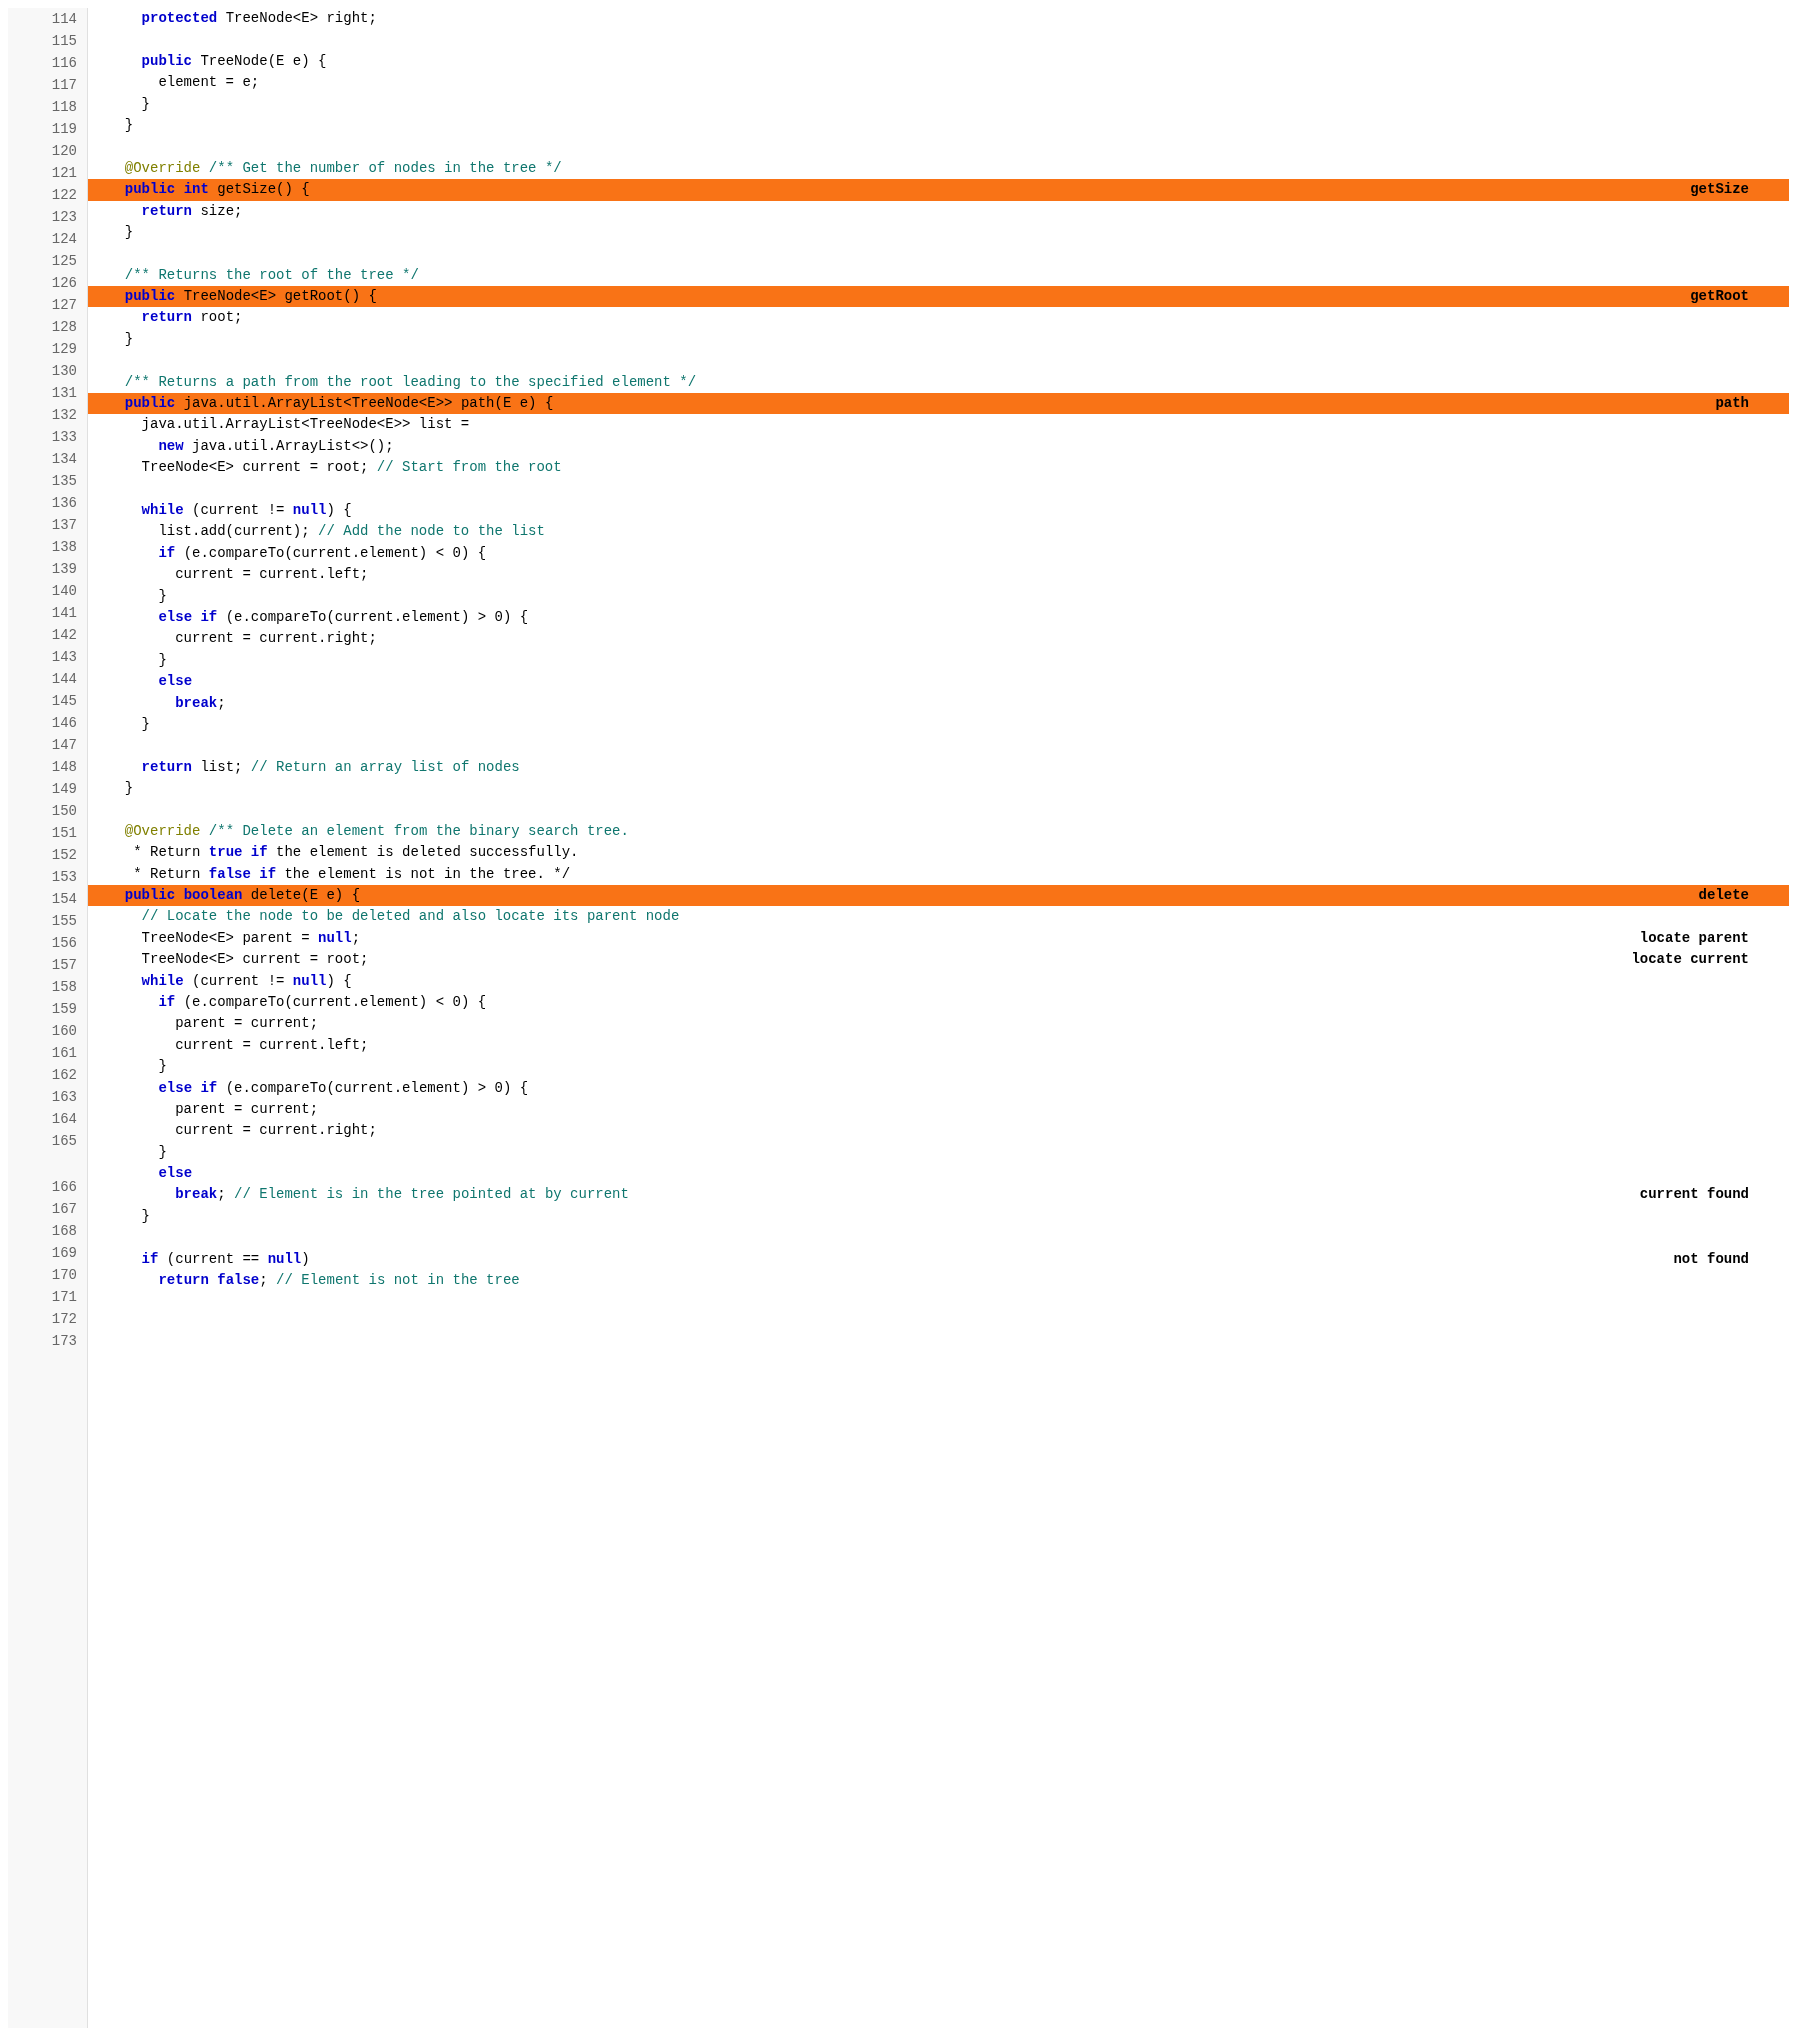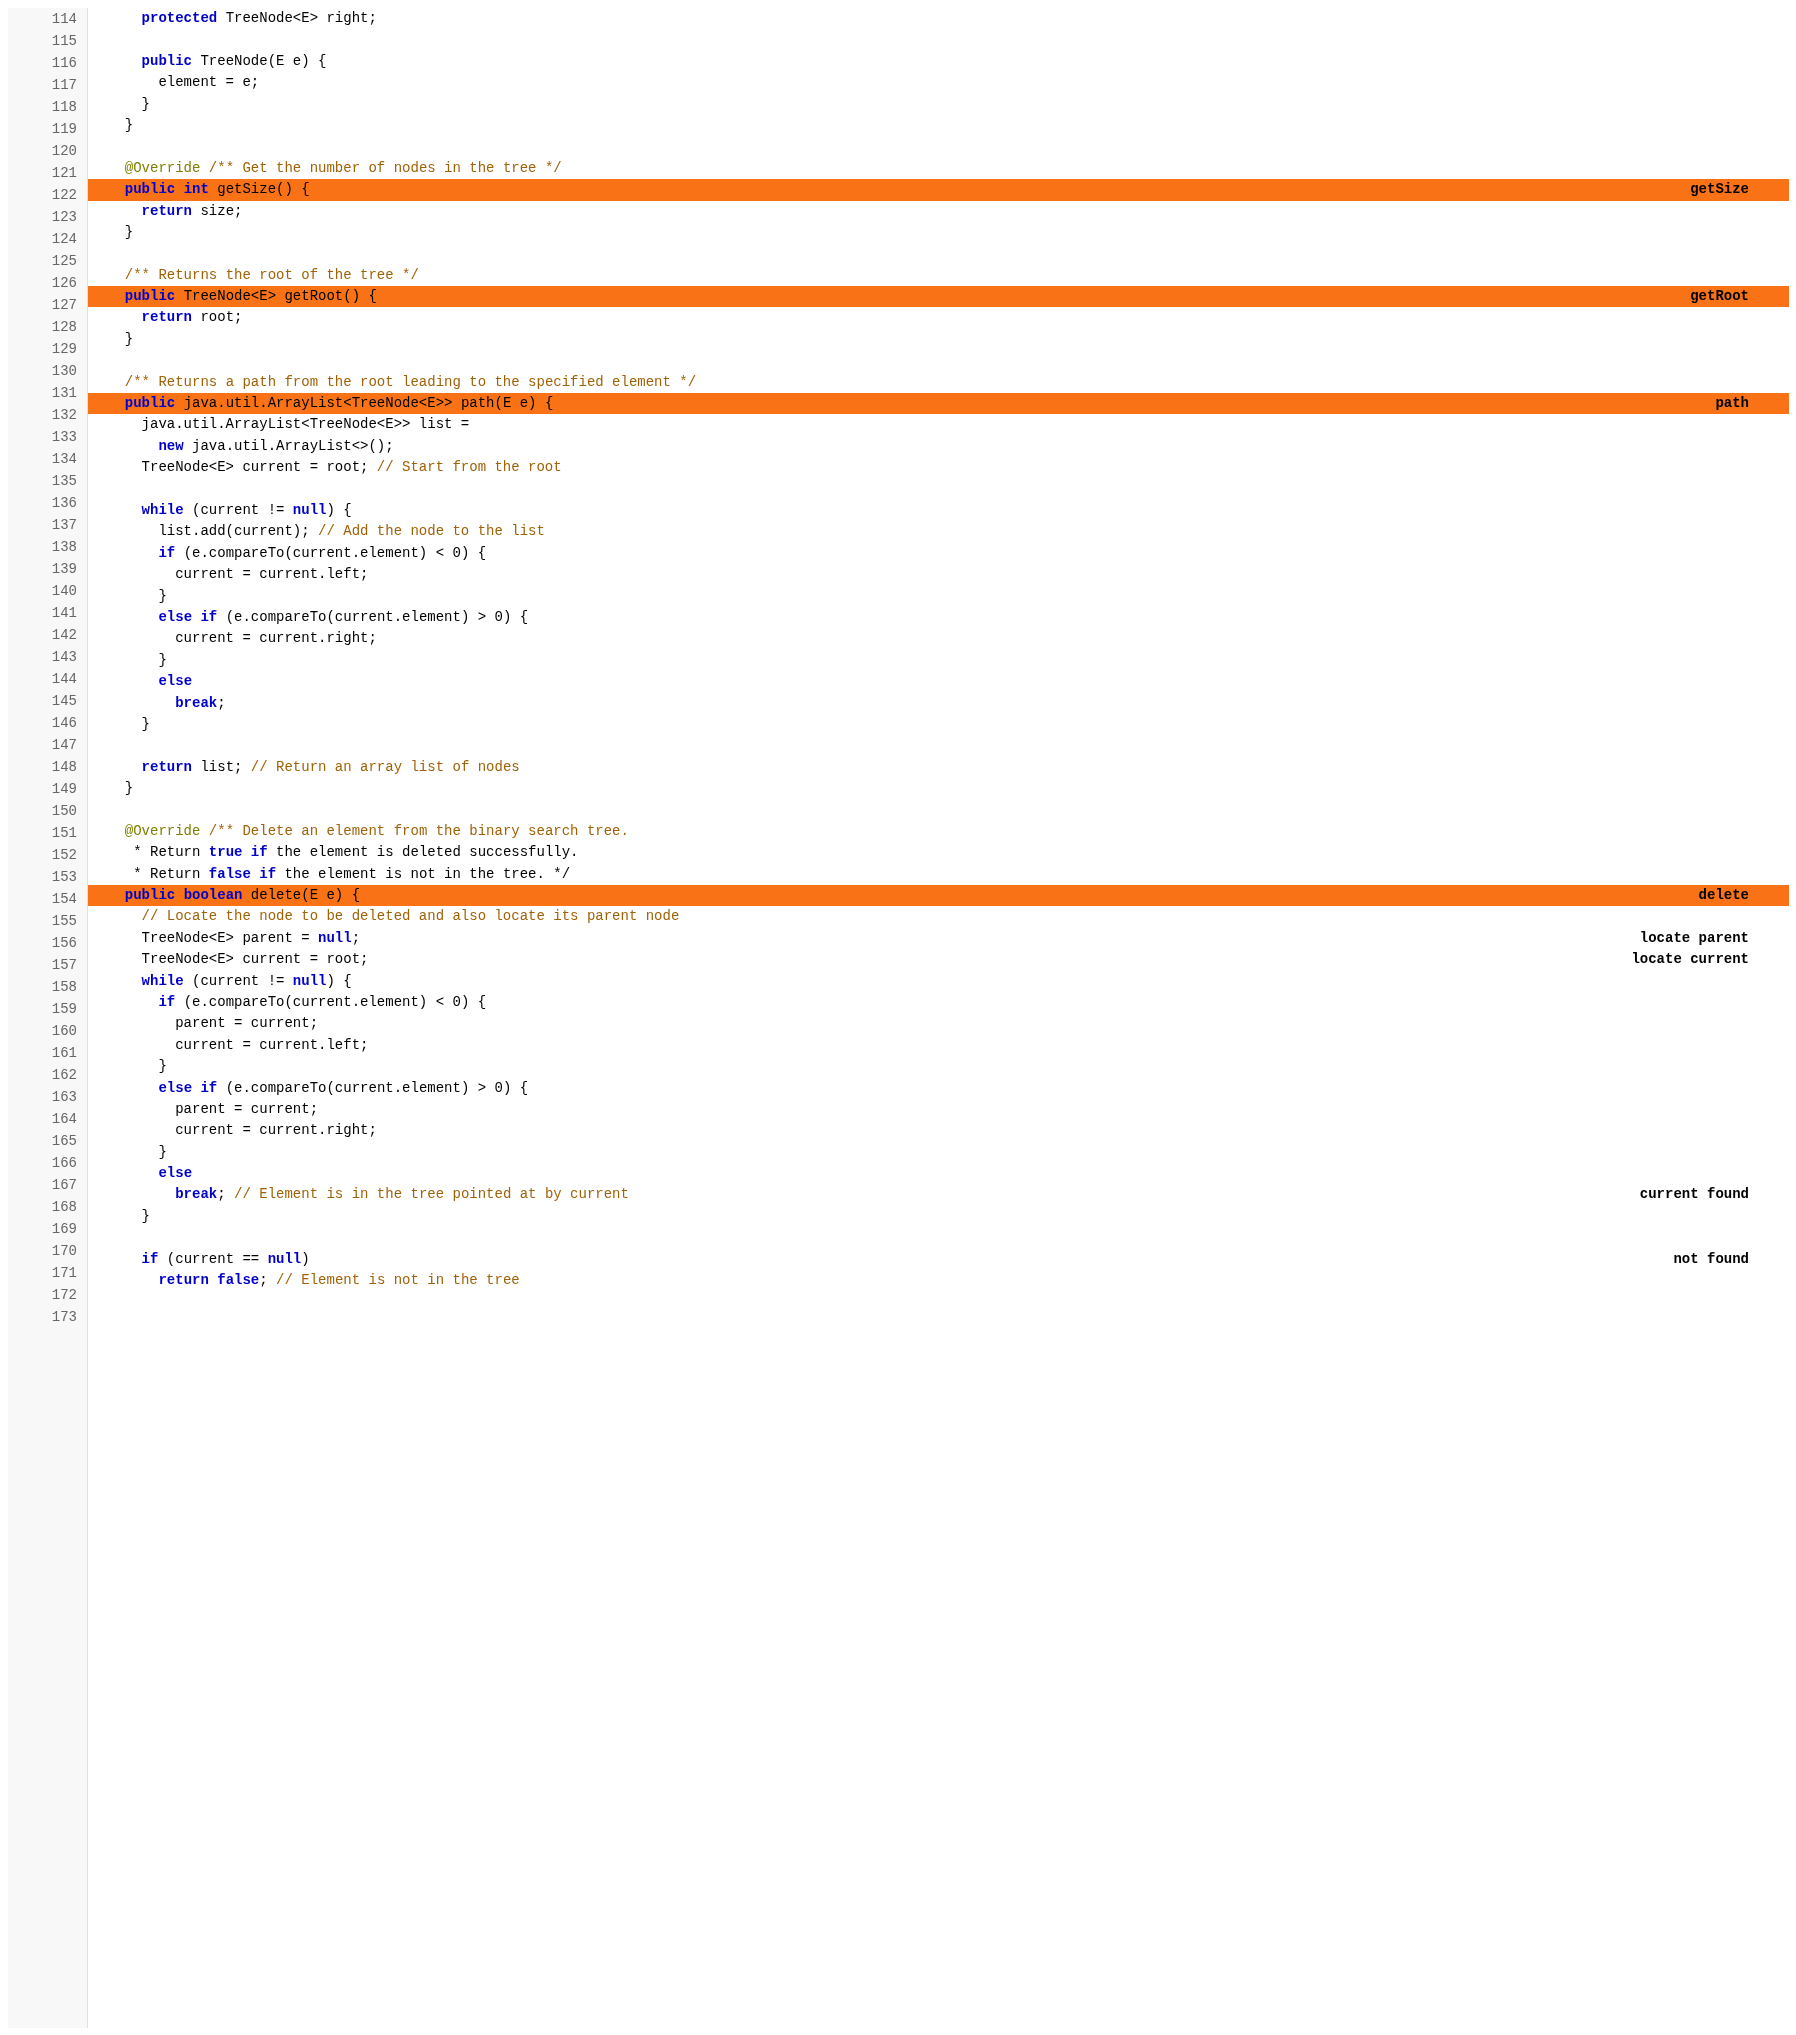--- a/index.html
+++ b/index.html
@@ -80,21 +80,21 @@
     .kw-while { color: #0000cc; font-weight: bold; }
     .kw-if { color: #0000cc; font-weight: bold; }
     .kw-else { color: #0000cc; font-weight: bold; }
     .kw-break { color: #0000cc; font-weight: bold; }
     .kw-boolean { color: #0000cc; font-weight: bold; }
     .kw-null { color: #0000cc; font-weight: bold; }
     .kw-new { color: #0000cc; font-weight: bold; }
     .kw-false { color: #0000cc; font-weight: bold; }
     .kw-true { color: #0000cc; font-weight: bold; }
 
-    .comment { color: #a16207; margin-top: 20px; }
+    .comment { color: #0f766e; margin-top: 20px; }
     .annotation-tag { color: #808000; }
 
   </style>
 </head>
 <body>
 
 <div class="code-container">
   <div class="line-numbers" id="line-nums">
       <div style="height: 22px; line-height: 22px;">114</div>
       <div style="height: 22px; line-height: 22px;">115</div>
@@ -141,21 +141,21 @@
       <div style="height: 22px; line-height: 22px;">156</div>
       <div style="height: 22px; line-height: 22px;">157</div>
       <div style="height: 22px; line-height: 22px;">158</div>
       <div style="height: 22px; line-height: 22px;">159</div>
       <div style="height: 22px; line-height: 22px;">160</div>
       <div style="height: 22px; line-height: 22px;">161</div>
       <div style="height: 22px; line-height: 22px;">162</div>
       <div style="height: 22px; line-height: 22px;">163</div>
       <div style="height: 22px; line-height: 22px;">164</div>
       <div style="height: 22px; line-height: 22px;">165</div>
-      <div style="height: 22px; line-height: 22px;">166</div>
+      <div style="height: 22px; line-height: 22px; margin-top: 24px;">166</div>
       <div style="height: 22px; line-height: 22px;">167</div>
       <div style="height: 22px; line-height: 22px;">168</div>
       <div style="height: 22px; line-height: 22px;">169</div>
       <div style="height: 22px; line-height: 22px;">170</div>
       <div style="height: 22px; line-height: 22px;">171</div>
       <div style="height: 22px; line-height: 22px;">172</div>
       <div style="height: 22px; line-height: 22px;">173</div>
     </div>
   <div class="code-area" id="code-area">
       <div class="code-line"><span class="code-content">    <span class="kw-protected">protected</span> TreeNode&lt;E&gt; right;</span></div>

